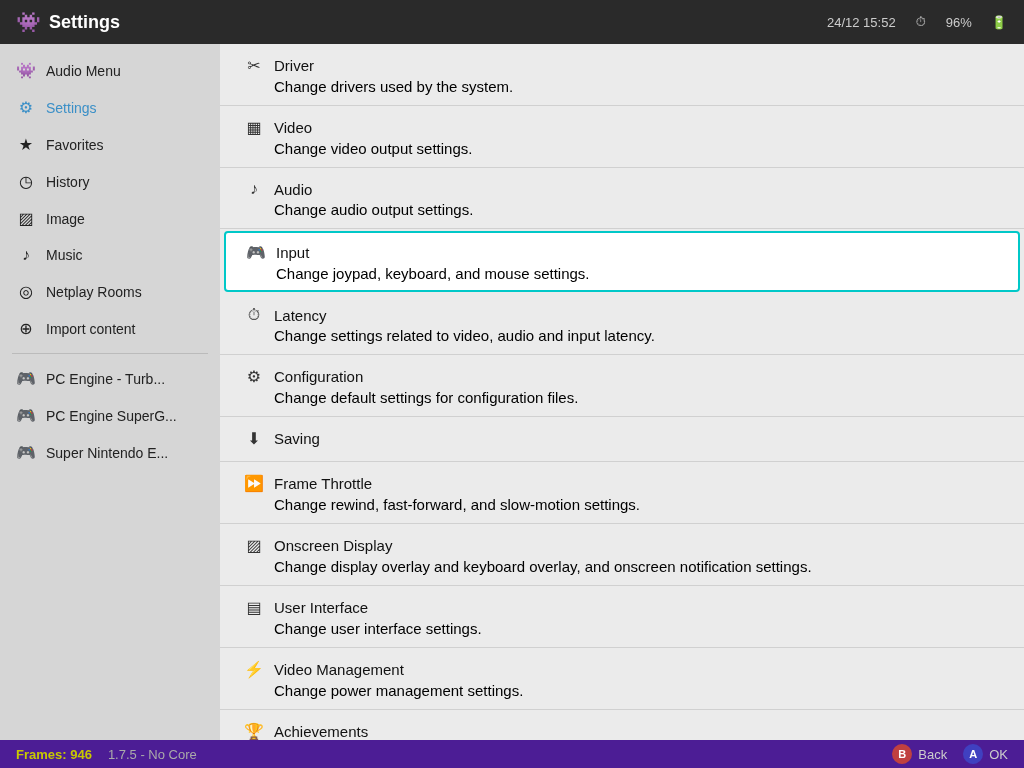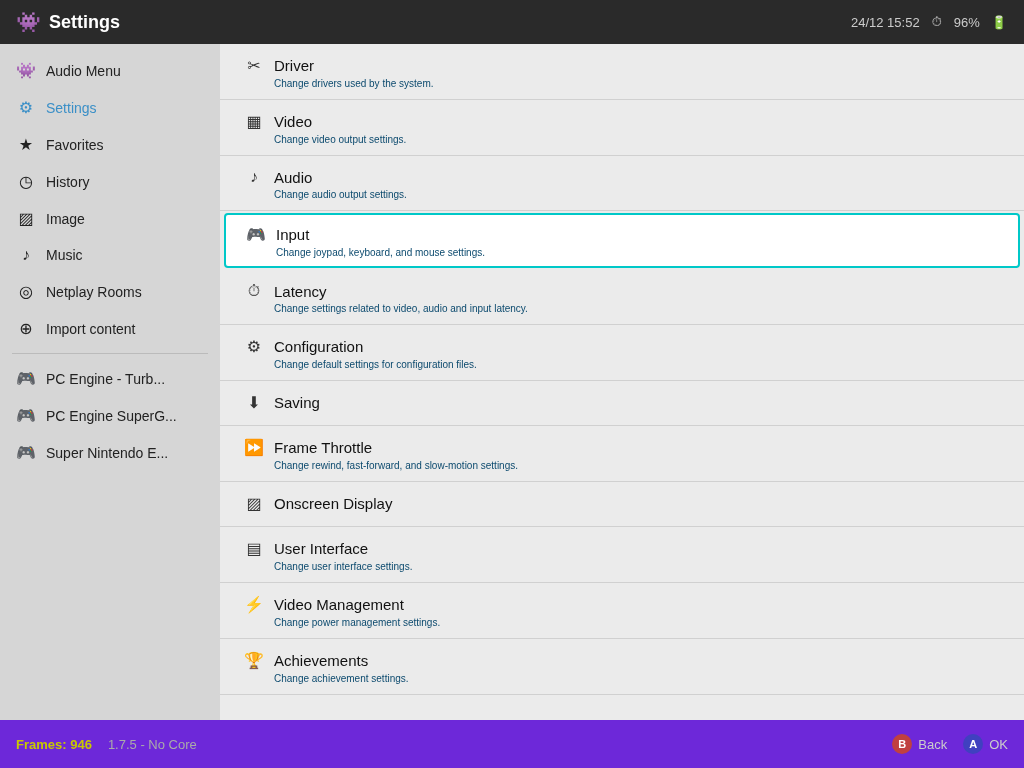--- a/index.html
+++ b/index.html
@@ -28,21 +28,21 @@
       margin-right: 8px;
     }
     .top-bar-title {
       font-size: 18px;
       font-weight: 600;
       flex: 1;
     }
     .top-bar-right {
       display: flex;
       align-items: center;
-      gap: 12px;
+      gap: 20px;
       font-size: 13px;
       color: #ccc;
     }
 
     
     .main-layout {
       display: flex;
       flex: 1;
       overflow: hidden;
     }
@@ -114,33 +114,33 @@
       text-align: center;
       color: #333;
     }
     .settings-item-title {
       font-size: 15px;
       font-weight: 500;
       color: #111;
       text-align: right;
     }
     .settings-item-desc {
-      font-size: 10px;
-      color: #0c4a6e;
+      font-size: 15px;
+      color: #000000;
       padding-left: 30px;
     }
 
     
     .bottom-bar {
-      background: #6d28d9;
+      background: #4c1d95;
       color: #fff;
       display: flex;
       align-items: center;
       padding: 0 16px;
-      height: 48px;
+      height: 28px;
       flex-shrink: 0;
       font-size: 13px;
     }
     .bottom-bar-frames {
       color: #c8c800;
       font-weight: bold;
       margin-right: 16px;
     }
     .bottom-bar-version {
       color: #aaa;
@@ -295,20 +295,21 @@
             <span class="settings-item-icon">⏩</span>
             <span class="settings-item-title">Frame Throttle</span>
           </div>
           <div class="settings-item-desc">Change rewind, fast-forward, and slow-motion settings.</div>
         </div>
         <div class="settings-item">
           <div class="settings-item-header">
             <span class="settings-item-icon">▨</span>
             <span class="settings-item-title">Onscreen Display</span>
           </div>
+          <div class="settings-item-desc">Change display overlay and keyboard overlay, and onscreen notification settings.</div>
         </div>
         <div class="settings-item">
           <div class="settings-item-header">
             <span class="settings-item-icon">▤</span>
             <span class="settings-item-title">User Interface</span>
           </div>
           <div class="settings-item-desc">Change user interface settings.</div>
         </div>
         <div class="settings-item">
           <div class="settings-item-header">

